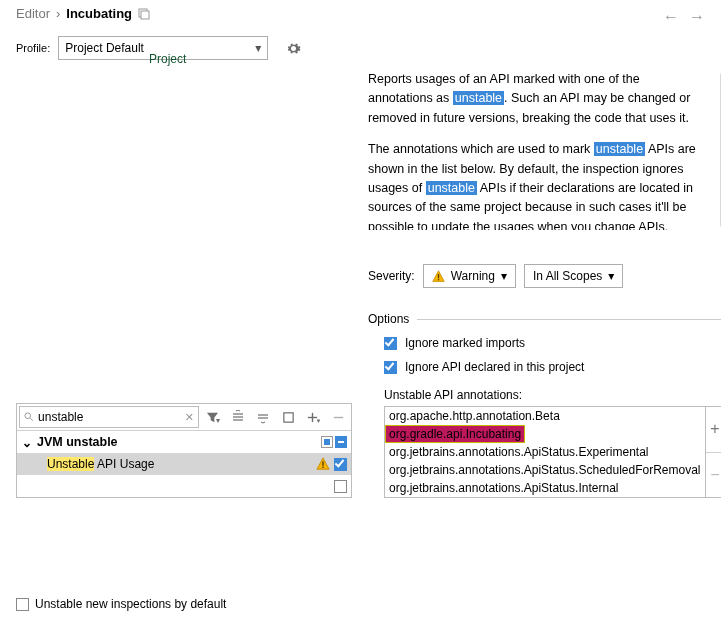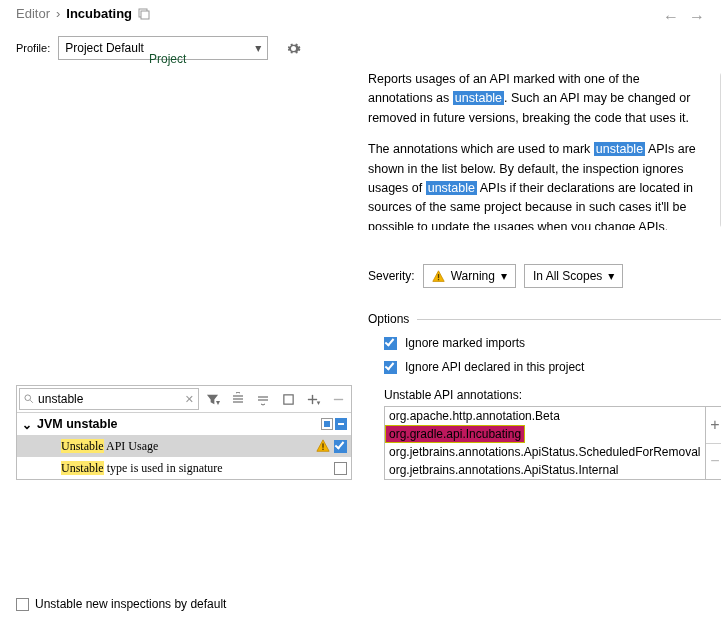--- a/index.html
+++ b/index.html
@@ -27,21 +27,21 @@
 .searchbox .clear { color:#999; font-size:11px; cursor:pointer; }
 .tool-icon { width:22px; height:22px; display:flex; align-items:center; justify-content:center; font-size:13px; color:#6e6e6e; cursor:pointer; border-radius:3px;}
 .tree { flex:1; background:#fff; overflow:auto; }
 .tree-row { display:flex; align-items:center; height:22px; padding:0 4px; gap:4px; }
 .tree-group { font-weight:700; font-size:12.5px; }
 .tree-group .caret { width:12px; text-align:center; }
 .tree-group .squares { margin-left:auto; display:flex; gap:2px; }
 .sq { width:12px; height:12px; display:inline-block; }
 .sq.gray { background:#fff; border:1px solid #999; }
 .sq.blue { background:#3b88d8; border:1px solid #3b88d8; }
-.tree-item { padding-left:44px;font-family:Liberation Serif, serif; }
+.tree-item { padding-left:30px; }
 .tree-item.sel { background:#d5d5d5; }
 .hl { background:#ffe86b; }
 .row-icons { margin-left:auto; display:flex; align-items:center; gap:4px; }
 .warn-tri { width:14px; height:14px;}
 .chk { width:13px; height:13px; border:1px solid #888; display:inline-block; position:relative;}
 .chk.on { background:#3b88d8; border-color:#3b88d8; }
 .chk.on::after { content:""; position:absolute; left:2px; top:-1px; width:3px; height:7px; border:solid #fff; border-width:0 2px 2px 0; transform:rotate(40deg);}
 .right { flex:1; position:relative; padding-left:8px; }
 .desc { font-size:12.5px; line-height:1.55; padding-right:20px; max-height:160px; overflow:hidden; }
 .tag { background:#3b88d8; color:#fff; padding:0 2px; }
@@ -165,21 +165,20 @@
         <span class="row-icons">
           <svg class="warn-tri" viewBox="0 0 16 16">
               <path d="M8 1L15 14H1z" fill="#f4b400" stroke="#c78c00"></path>
               <rect x="7.2" y="5" width="1.6" height="5" fill="#5a3e00"></rect>
               <rect x="7.2" y="11" width="1.6" height="1.6" fill="#5a3e00"></rect>
             </svg>
           <span class="chk on"></span>
         </span>
       </div>
       <div class="tree-row tree-item">
-        <span><span class="hl">Unstable</span><span> type is used in signature</span></span>
         <span class="row-icons">
           <span class="chk"></span>
         </span>
       </div>
     </div>
   </div>
 
   <div class="right">
     <div class="right-sb"></div>
     <div class="desc">
@@ -215,20 +214,21 @@
       </div>
       <div class="opt-check">
         <span class="chk on"></span>
         <span>Ignore API declared in this project</span>
       </div>
       <div class="anno-label">Unstable API annotations:</div>
       <div class="anno-box">
         <div class="anno-list">
           <div class="anno-item">org.apache.http.annotation.Beta</div>
           <div><span class="anno-item hl-row">org.gradle.api.Incubating</span></div>
+          <div class="anno-item">org.jetbrains.annotations.ApiStatus.Experimental</div>
           <div class="anno-item">org.jetbrains.annotations.ApiStatus.ScheduledForRemoval</div>
           <div class="anno-item">org.jetbrains.annotations.ApiStatus.Internal</div>
         </div>
         <div class="anno-side">
           <div class="anno-sbtn">+</div>
           <div class="anno-sbtn">−</div>
         </div>
       </div>
     </div>
   </div>

